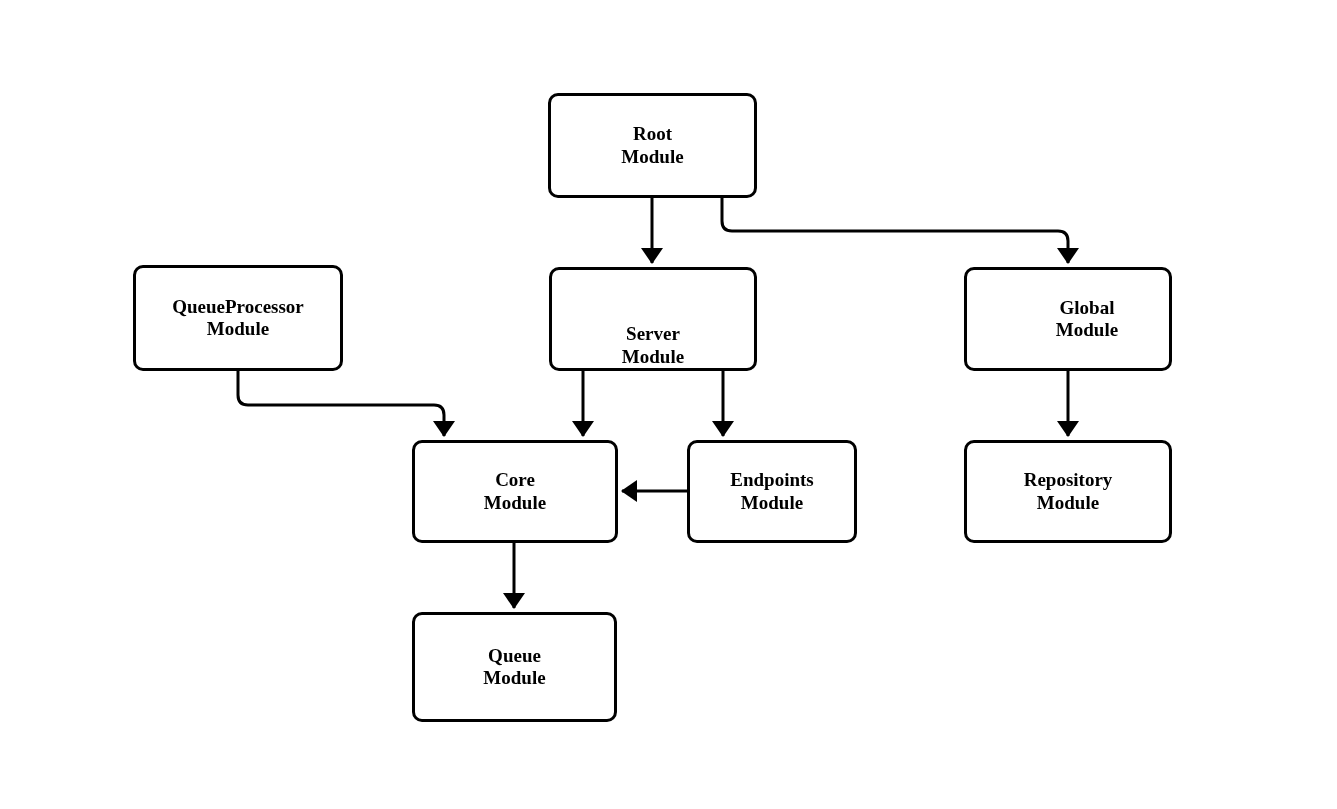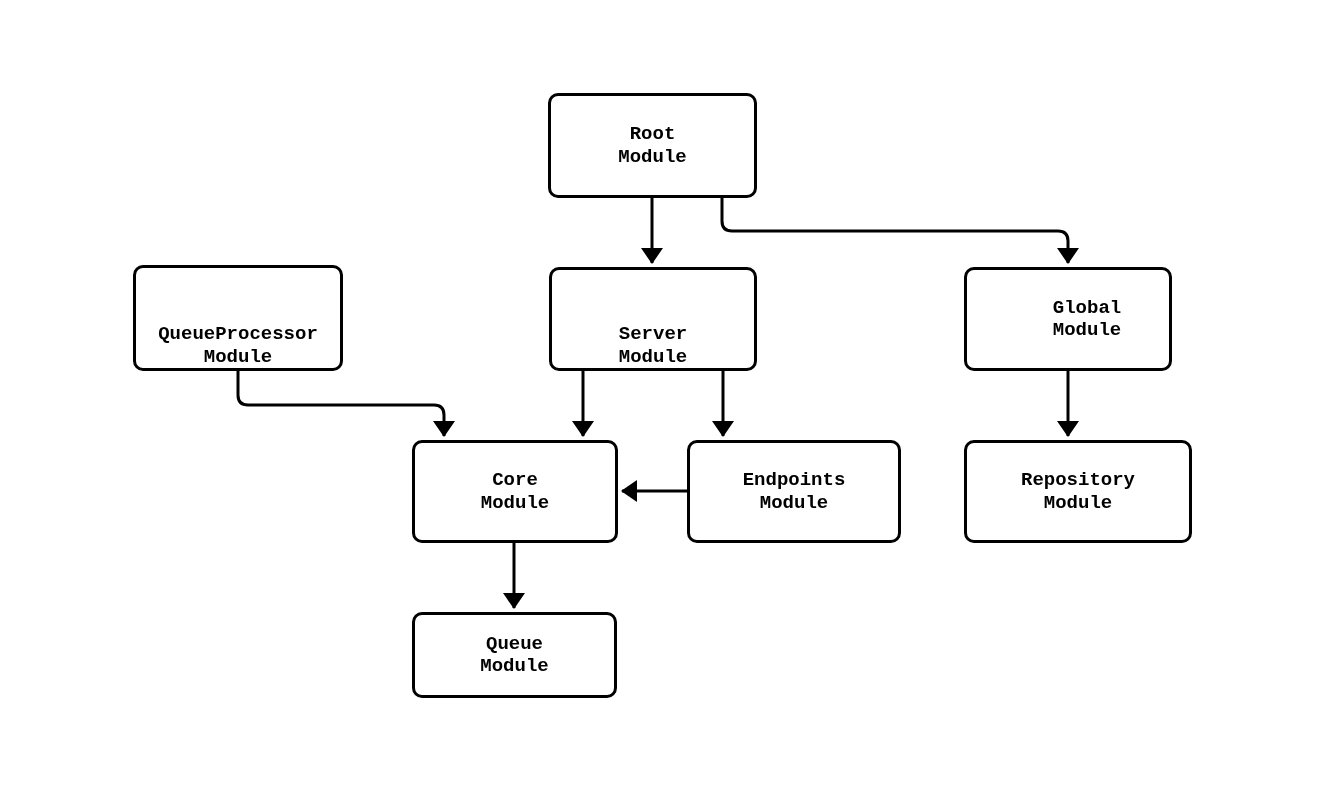--- a/index.html
+++ b/index.html
@@ -6,21 +6,21 @@
     margin: 0;
     padding: 0;
     background: #ffffff;
   }
   .canvas {
     position: relative;
     width: 1337px;
     height: 809px;
     background: #ffffff;
     overflow: hidden;
-    font-family: Liberation Mono, monospace;
+    font-family: Liberation Serif, serif;
   }
   .edges-layer {
     position: absolute;
     left: 0;
     top: 0;
     width: 1337px;
     height: 809px;
     pointer-events: none;
   }
   .node {
@@ -64,48 +64,48 @@
       <path d="M1068,371 L1068,436" marker-end="url(#arrowhead)"></path>
       <path d="M514,543 L514,608" marker-end="url(#arrowhead)"></path>
     </g>
   </svg>
 
   <div class="node" style="left:548px; top:93px; width:209px; height:105px;">
     <span class="node-label">Root
 Module</span>
   </div>
 
-  <div class="node" style="left:133px; top:265px; width:210px; height:106px;align-items:flex-end;">
+  <div class="node" style="left:133px; top:265px; width:210px; height:106px;">
     <span class="node-label">QueueProcessor
 Module</span>
   </div>
 
   <div class="node" style="left:549px; top:267px; width:208px; height:104px;align-items:flex-end;">
     <span class="node-label">Server
 Module</span>
   </div>
 
   <div class="node" style="left:964px; top:267px; width:208px; height:104px;padding-left:38px;">
     <span class="node-label">Global
 Module</span>
   </div>
 
   <div class="node" style="left:412px; top:440px; width:206px; height:103px;">
     <span class="node-label">Core
 Module</span>
   </div>
 
-  <div class="node" style="left:687px; top:440px; width:214px; height:103px;">
+  <div class="node" style="left:687px; top:440px; width:170px; height:103px;">
     <span class="node-label">Endpoints
 Module</span>
   </div>
 
-  <div class="node" style="left:964px; top:440px; width:228px; height:103px;">
+  <div class="node" style="left:964px; top:440px; width:208px; height:103px;">
     <span class="node-label">Repository
 Module</span>
   </div>
 
-  <div class="node" style="left:412px; top:612px; width:205px; height:86px;">
+  <div class="node" style="left:412px; top:612px; width:205px; height:110px;">
     <span class="node-label">Queue
 Module</span>
   </div>
 
 </div>
 
 </body></html>

